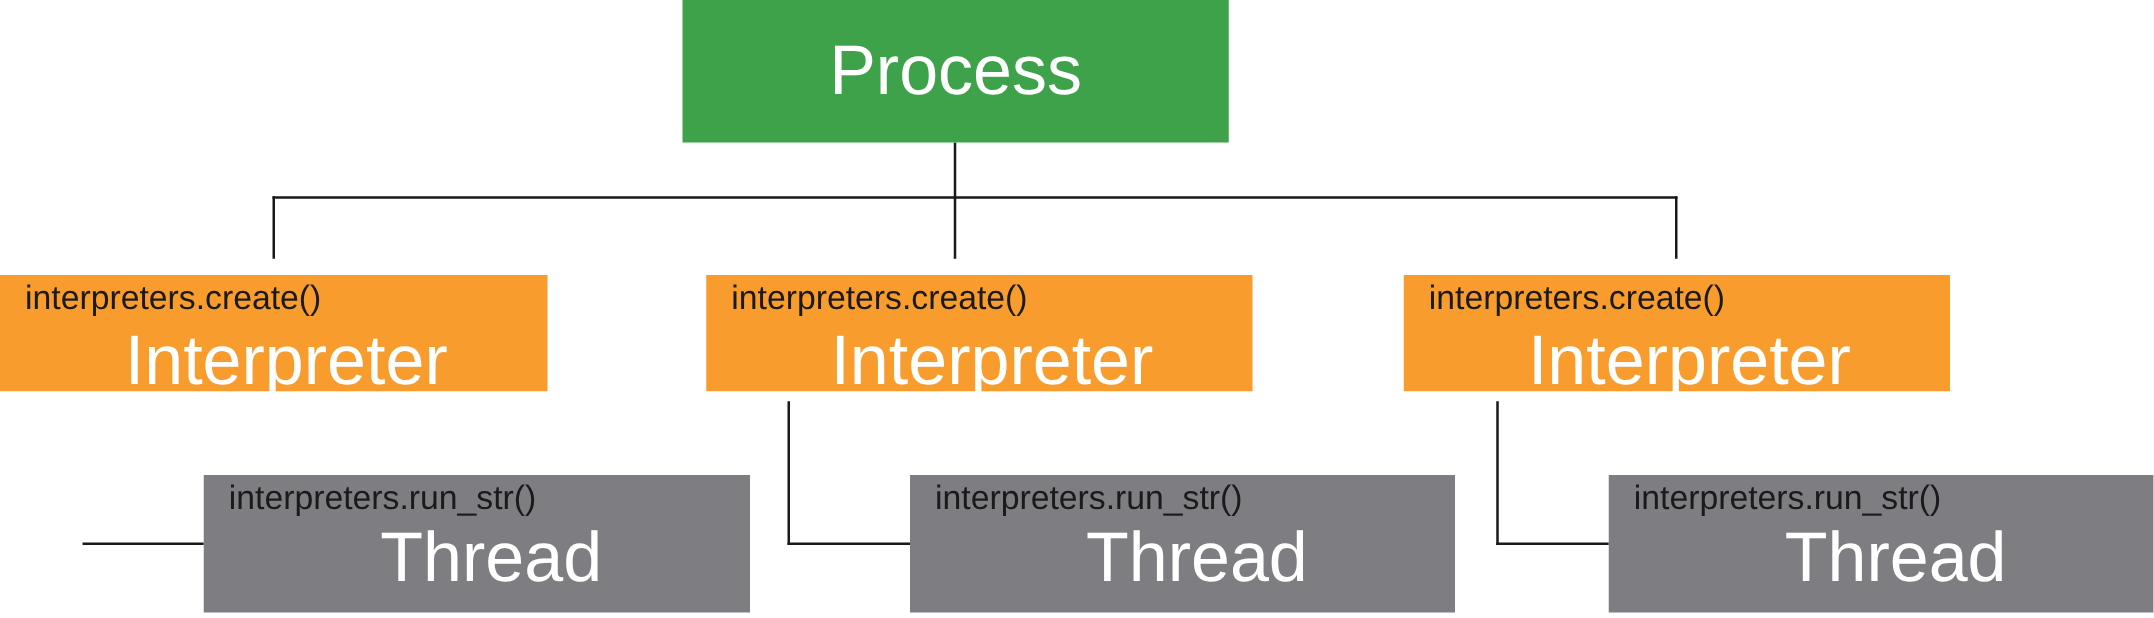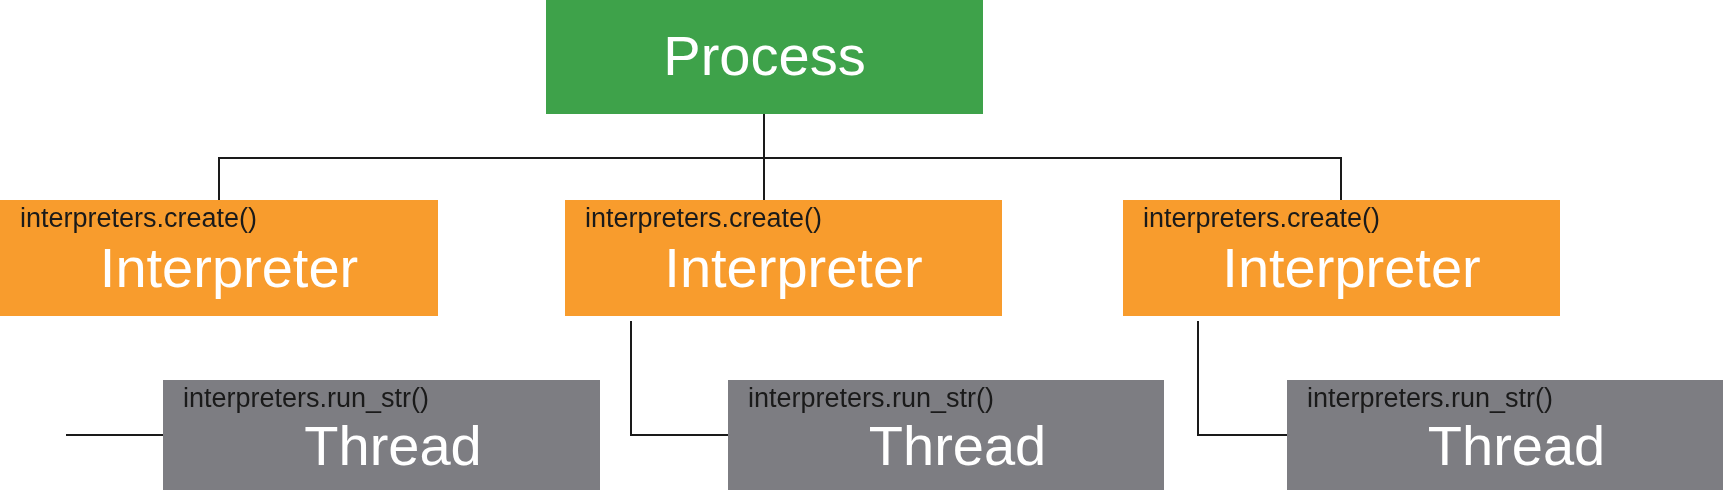--- a/index.html
+++ b/index.html
@@ -40,21 +40,21 @@
     line-height: 1.1;
     white-space: nowrap;
   }
   .process-box {
     left: 546px; top: 0px; width: 437px; height: 114px;
     background: var(--process-color, #3EA24A);
     padding-left: 16px;
   }
   .process-box .big-label { top: 28px; }
   .interpreter-box {
-    top: 200px; height: 116px;
+    top: 220px; height: 93px;
     background: var(--interpreter-color, #F89C2D);
   }
   .interpreter-box .big-label { top: 40px; margin-left: 20px; }
   #interp-0 { left: 0px;    width: 438px; }
   #interp-1 { left: 565px;  width: 437px; }
   #interp-2 { left: 1123px; width: 437px; }
   .thread-box {
     top: 380px; height: 110px;
     background: var(--thread-color, #7D7D82);
   }

